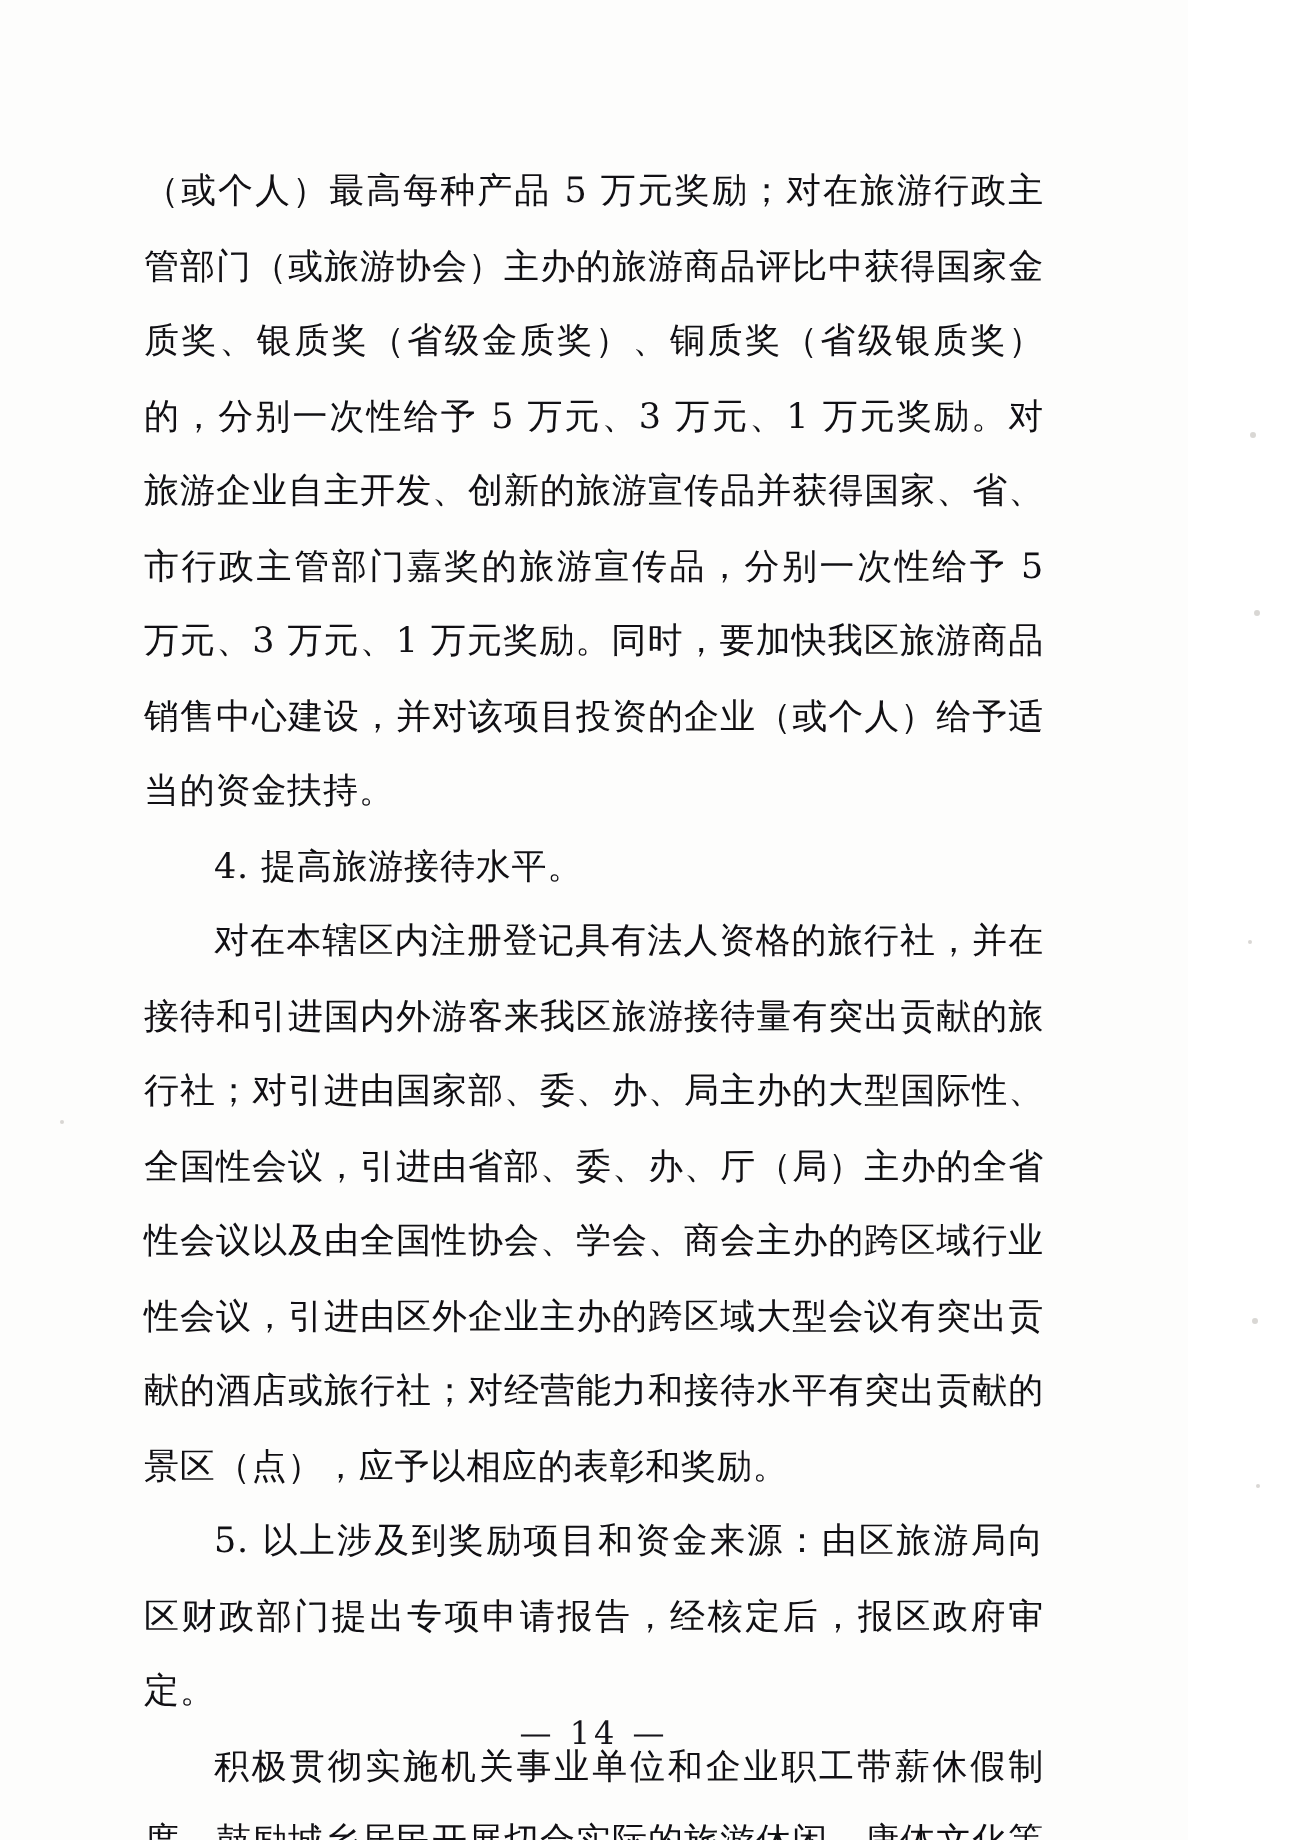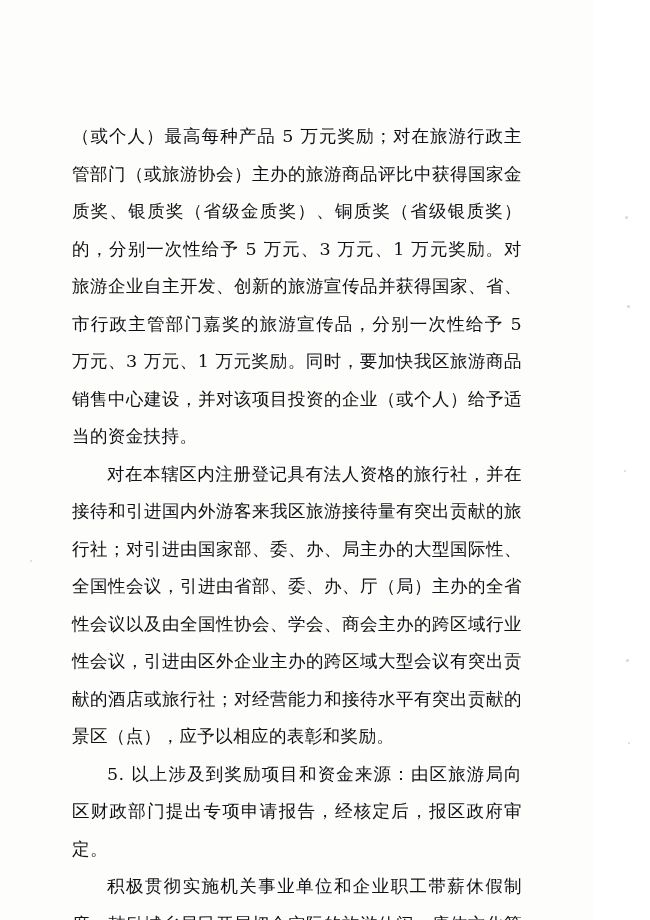--- a/index.html
+++ b/index.html
@@ -12,21 +12,21 @@
     background: #ffffff;
     font-family: "DejaVu Serif", "Liberation Serif", serif;
     overflow: hidden;
   }
   .page {
     position: relative;
     width: 594px;
     height: 920px;
     background: #fdfdfc;
     box-sizing: border-box;
-    padding: 118px 72px 0 72px;
+    padding: 78px 72px 0 72px;
   }
   .doc-body {
     font-size: 17.5px;
     line-height: 37.5px;
     color: #111014;
     text-align: justify;
     text-justify: inter-ideograph;
     letter-spacing: 0.4px;
   }
   .para {
@@ -71,19 +71,21 @@
 
   <div class="speck s1"></div>
   <div class="speck s2"></div>
   <div class="speck s3"></div>
   <div class="speck s4"></div>
   <div class="speck s5"></div>
   <div class="speck s6"></div>
 
   <div class="doc-body">
     <p class="para">（或个人）最高每种产品 5 万元奖励；对在旅游行政主管部门（或旅游协会）主办的旅游商品评比中获得国家金质奖、银质奖（省级金质奖）、铜质奖（省级银质奖）的，分别一次性给予 5 万元、3 万元、1 万元奖励。对旅游企业自主开发、创新的旅游宣传品并获得国家、省、市行政主管部门嘉奖的旅游宣传品，分别一次性给予 5 万元、3 万元、1 万元奖励。同时，要加快我区旅游商品销售中心建设，并对该项目投资的企业（或个人）给予适当的资金扶持。</p>
+    <p class="para indent">4. 提高旅游接待水平。</p>
     <p class="para indent">对在本辖区内注册登记具有法人资格的旅行社，并在接待和引进国内外游客来我区旅游接待量有突出贡献的旅行社；对引进由国家部、委、办、局主办的大型国际性、全国性会议，引进由省部、委、办、厅（局）主办的全省性会议以及由全国性协会、学会、商会主办的跨区域行业性会议，引进由区外企业主办的跨区域大型会议有突出贡献的酒店或旅行社；对经营能力和接待水平有突出贡献的景区（点），应予以相应的表彰和奖励。</p>
     <p class="para indent">5. 以上涉及到奖励项目和资金来源：由区旅游局向区财政部门提出专项申请报告，经核定后，报区政府审定。</p>
     <p class="para indent">积极贯彻实施机关事业单位和企业职工带薪休假制度，鼓励城乡居民开展切合实际的旅游休闲、康体文化等活动，满足</p>
     <p class="para indent">（二）推进国民旅游休闲计划。</p>
   </div>
 
+  <div class="page-number">— 14 —</div>
 </div>
 
 </body></html>

